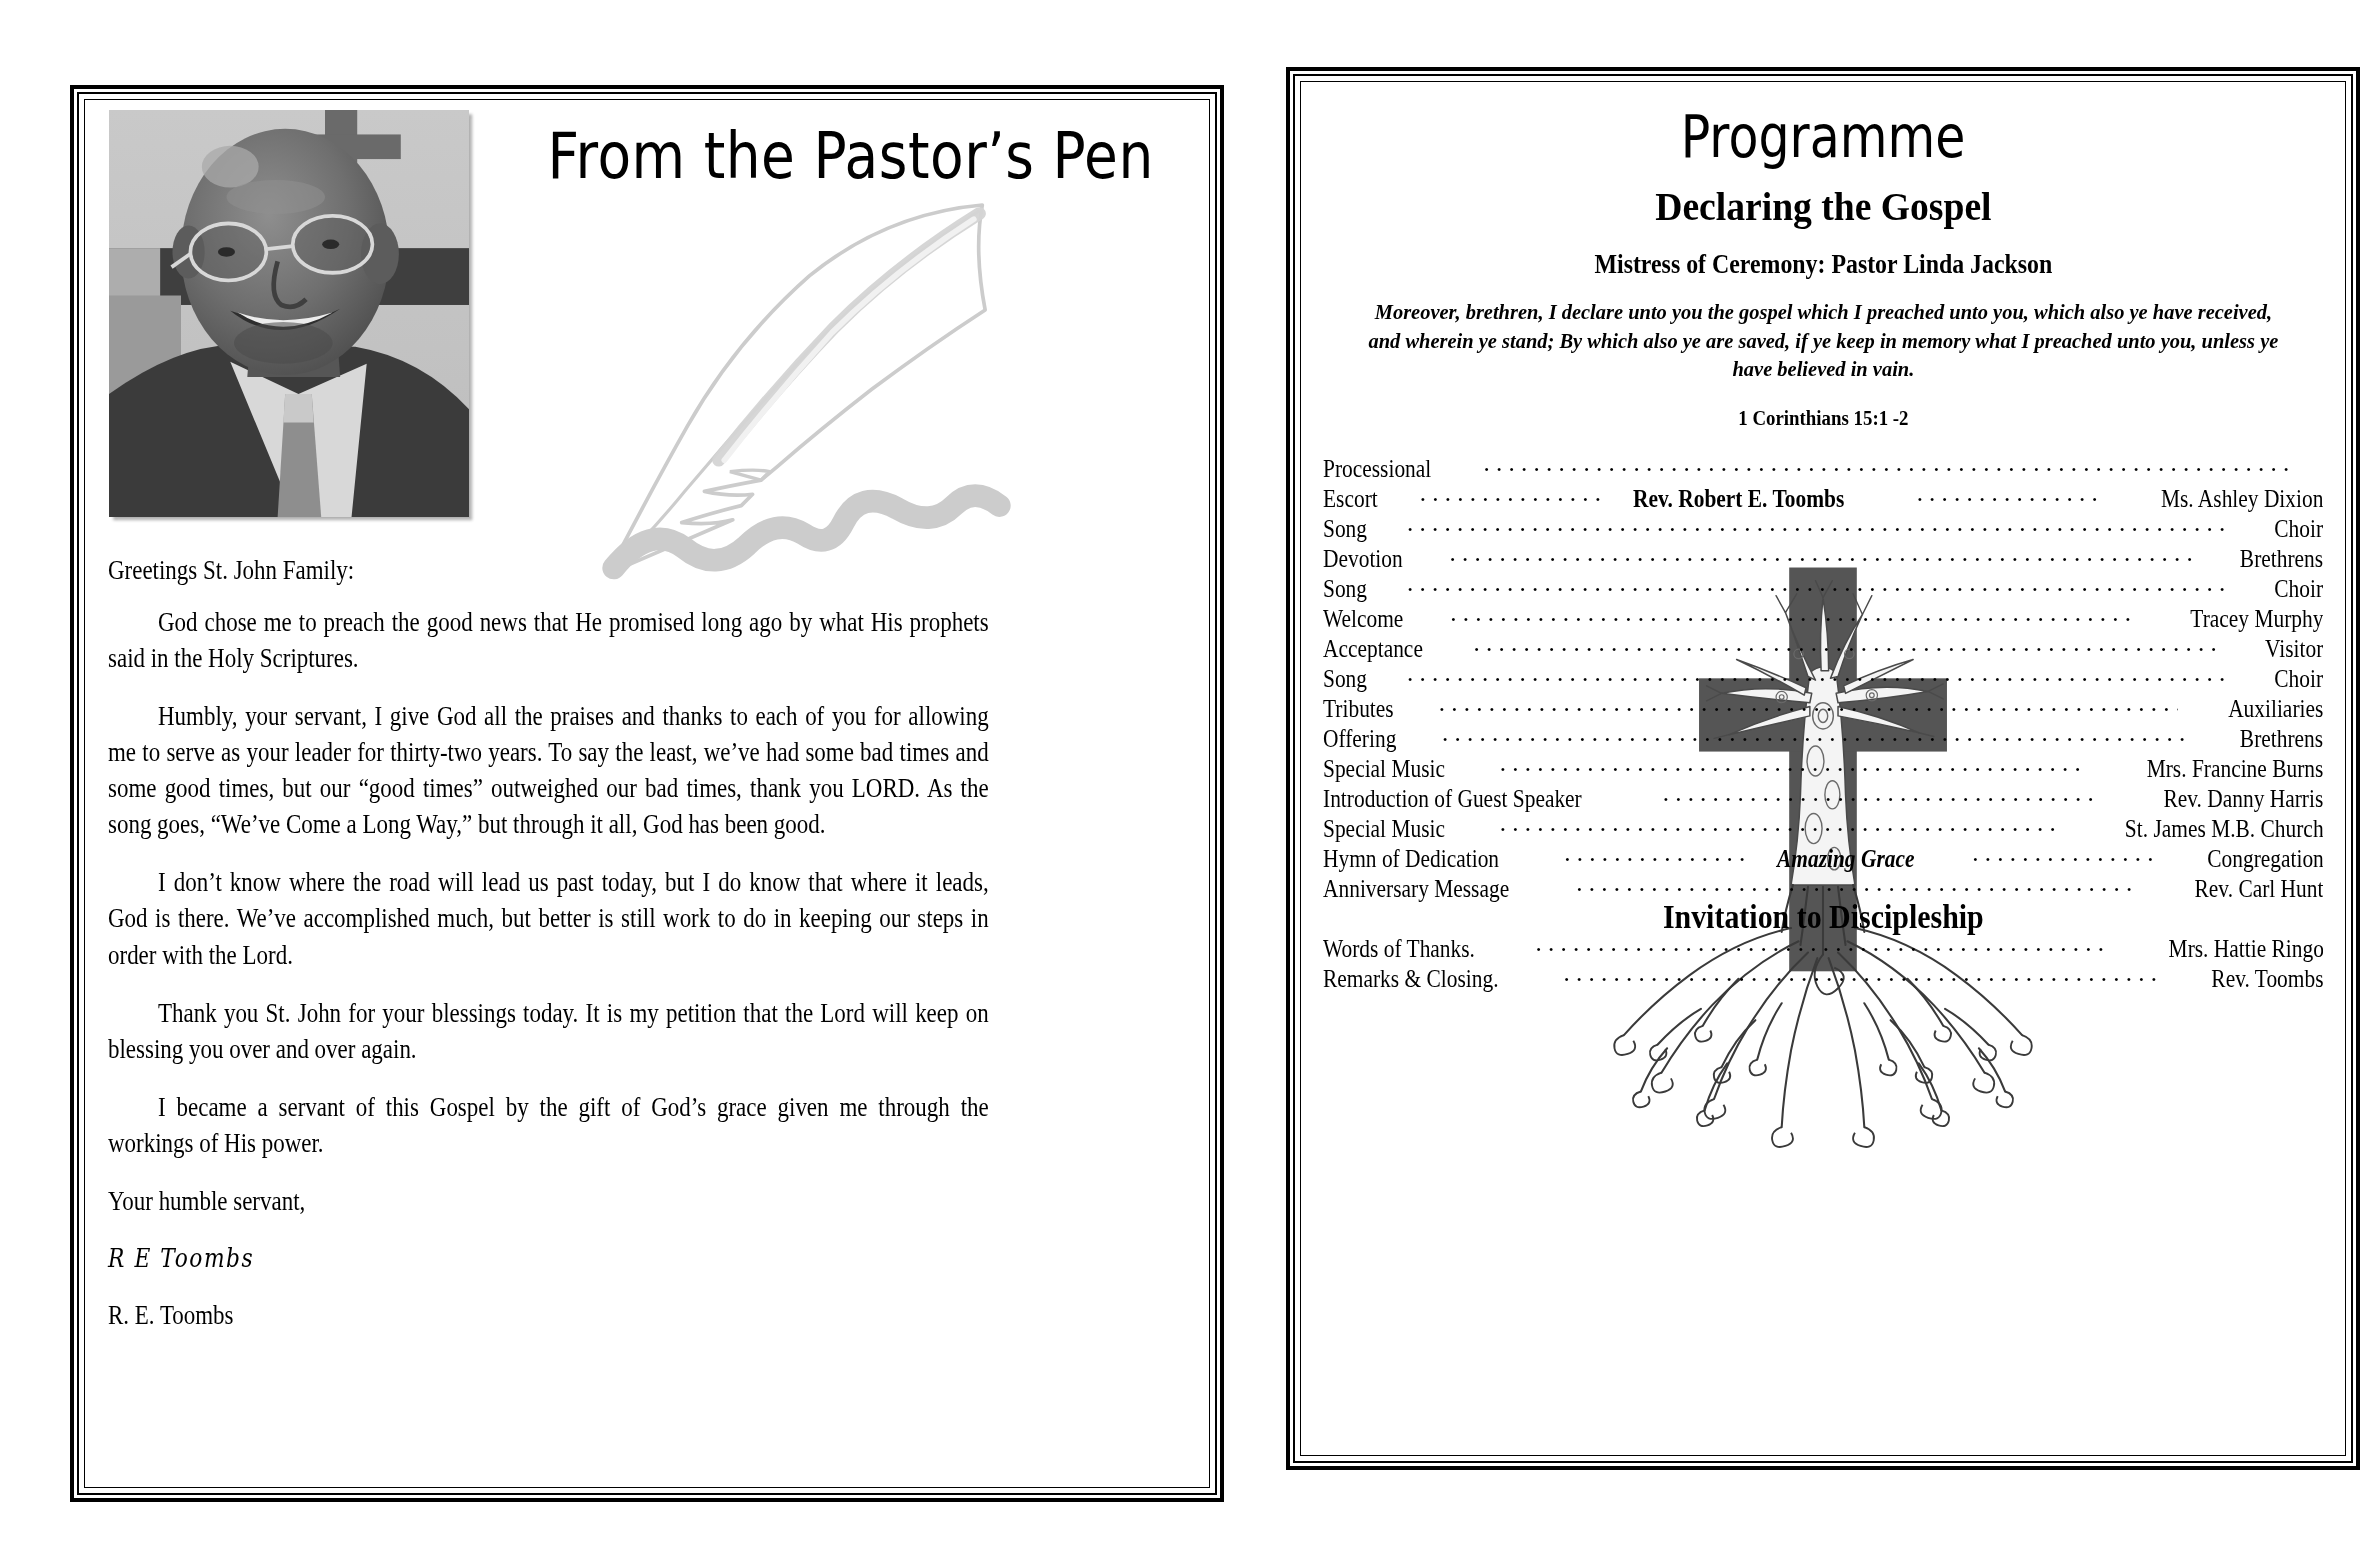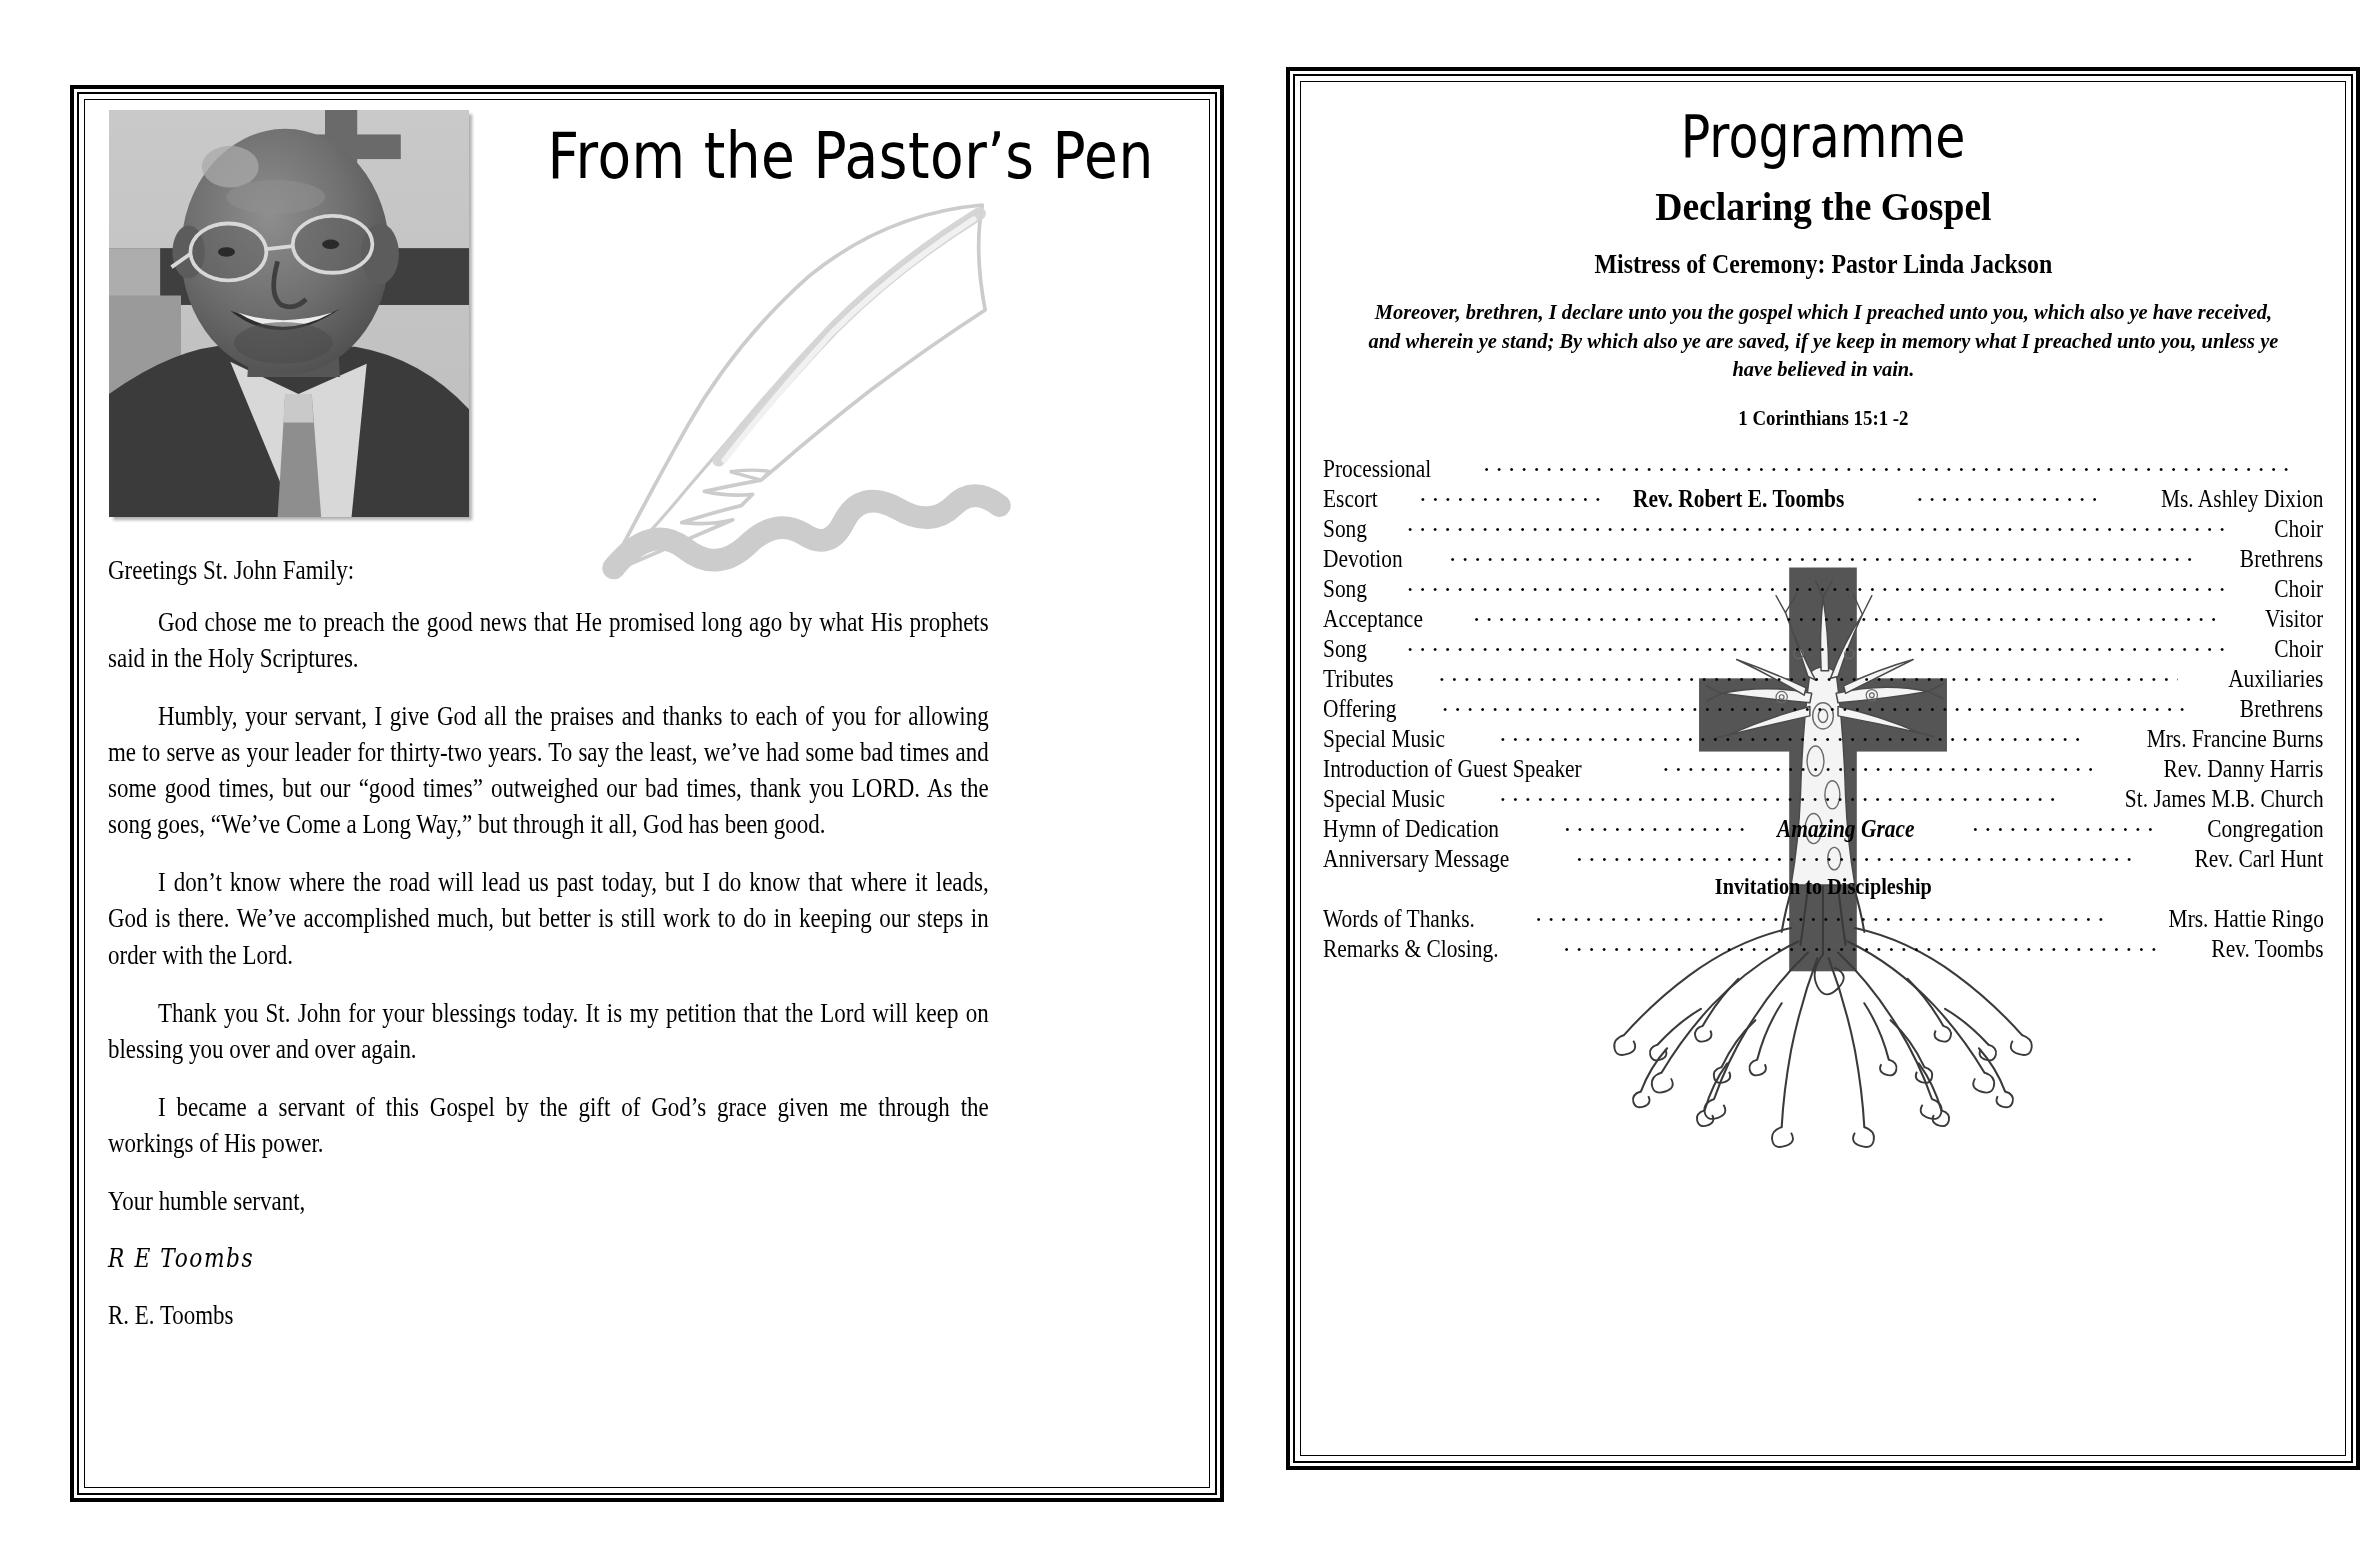--- a/index.html
+++ b/index.html
@@ -235,21 +235,21 @@
     letter-spacing: 0px;
     font-size: 0.98em;
     line-height: 1;
   }
   .prog-center {
     position: relative;
     z-index: 2;
     text-align: center;
     font-family: "Liberation Serif", serif;
     font-weight: bold;
-    font-size: 23px;
+    font-size: 34px;
     height: 30px;
     line-height: 30px;
   }
   .prog-center span { display: inline-block; transform: scaleX(0.88); }
 </style>
 </head>
 <body>
 
 <div class="spread">
 
@@ -503,20 +503,25 @@
           <span class="leader"></span>
           <span class="val">Brethrens</span>
         </div>
 
         <div class="prog-row">
           <span class="lbl">Song</span>
           <span class="leader"></span>
           <span class="val">Choir</span>
         </div>
 
+        <div class="prog-row">
+          <span class="lbl">Welcome</span>
+          <span class="leader"></span>
+          <span class="val">Tracey Murphy</span>
+        </div>
 
         <div class="prog-row">
           <span class="lbl">Acceptance</span>
           <span class="leader"></span>
           <span class="val">Visitor</span>
         </div>
 
 
         <div class="prog-row">
           <span class="lbl">Song</span>

